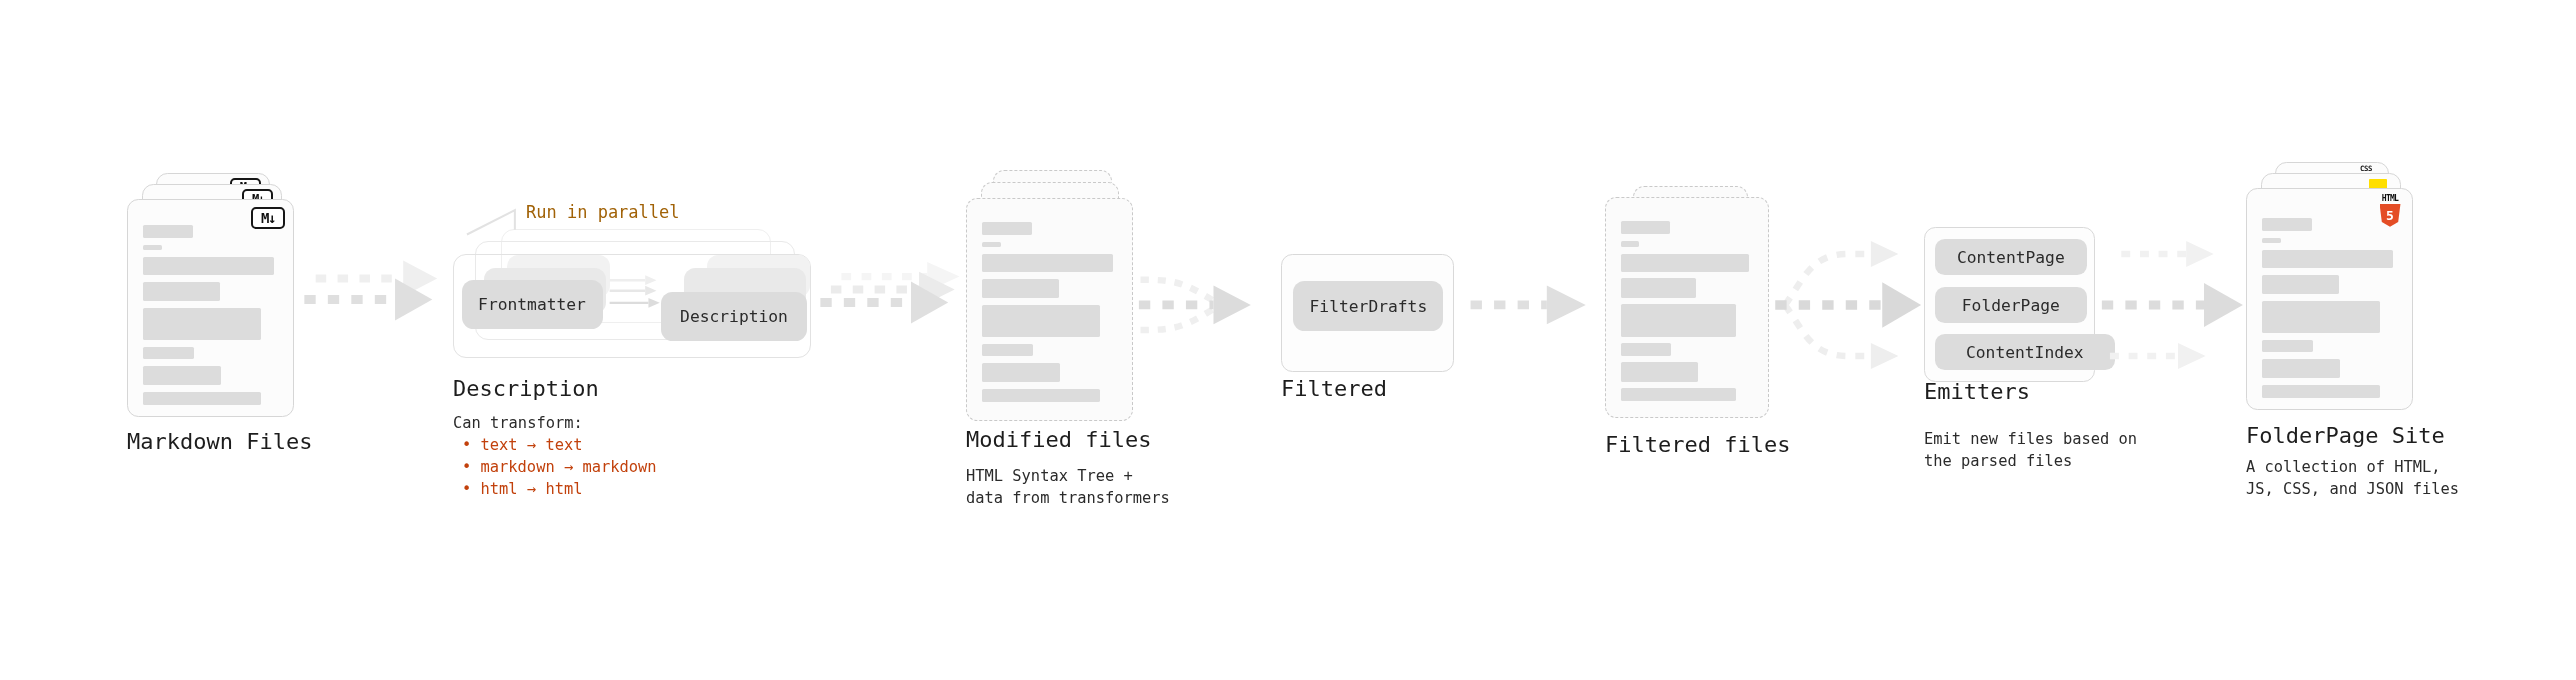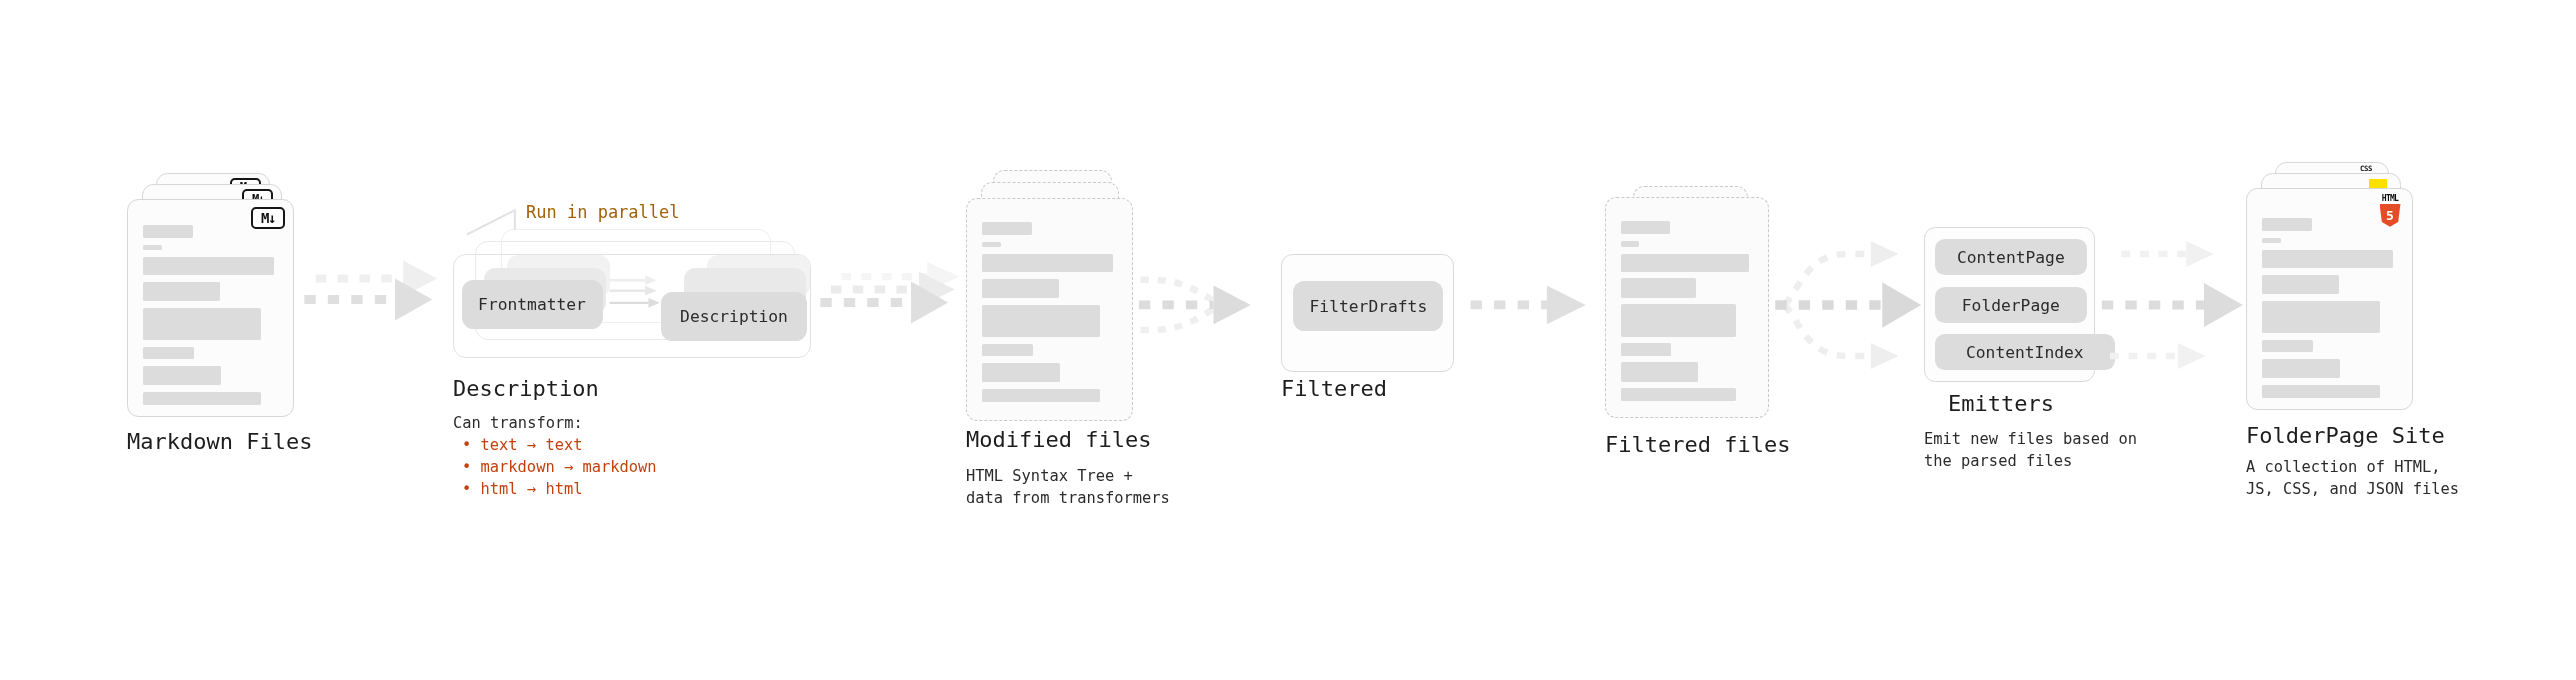--- a/index.html
+++ b/index.html
@@ -215,21 +215,21 @@
         <line x1="4" y1="85" x2="136" y2="85" stroke="#d9d9d9" stroke-width="12" stroke-dasharray="14 15"></line>
        <polygon points="136,57 184,85 136,113" fill="#d9d9d9"></polygon>
       </g>
   </svg>
 
   <div class="panel" style="left:1924px;top:227px;width:171px;height:155px;">
     <div class="pill" style="left:9.8px;top:11.4px;width:152px;height:36px;border-radius:9.8px;">ContentPage</div>
     <div class="pill" style="left:9.8px;top:59px;width:152px;height:36px;border-radius:9.8px;">FolderPage</div>
     <div class="pill" style="left:9.8px;top:106px;width:180px;height:36px;border-radius:9.8px;">ContentIndex</div>
   </div>
-  <div class="stage-label" style="left:1924px;top:391px;margin-left:24px;">Emitters</div>
+  <div class="stage-label" style="left:1924px;top:379px;">Emitters</div>
   <div class="stage-desc" style="left:1924px;top:428px;">Emit new files based on
 the parsed files</div>
 
   <svg style="left:2097px;top:236px;" width="154" height="138" viewBox="0 0 190 170">
     <g>
         <line x1="30" y1="22" x2="110" y2="22" stroke="#f1f1f1" stroke-width="8" stroke-dasharray="11 12"></line>
        <polygon points="110,6 144,22 110,38" fill="#f1f1f1"></polygon>
       </g>
     <g>
         <line x1="6" y1="85" x2="132" y2="85" stroke="#dcdcdc" stroke-width="11" stroke-dasharray="14 15"></line>

